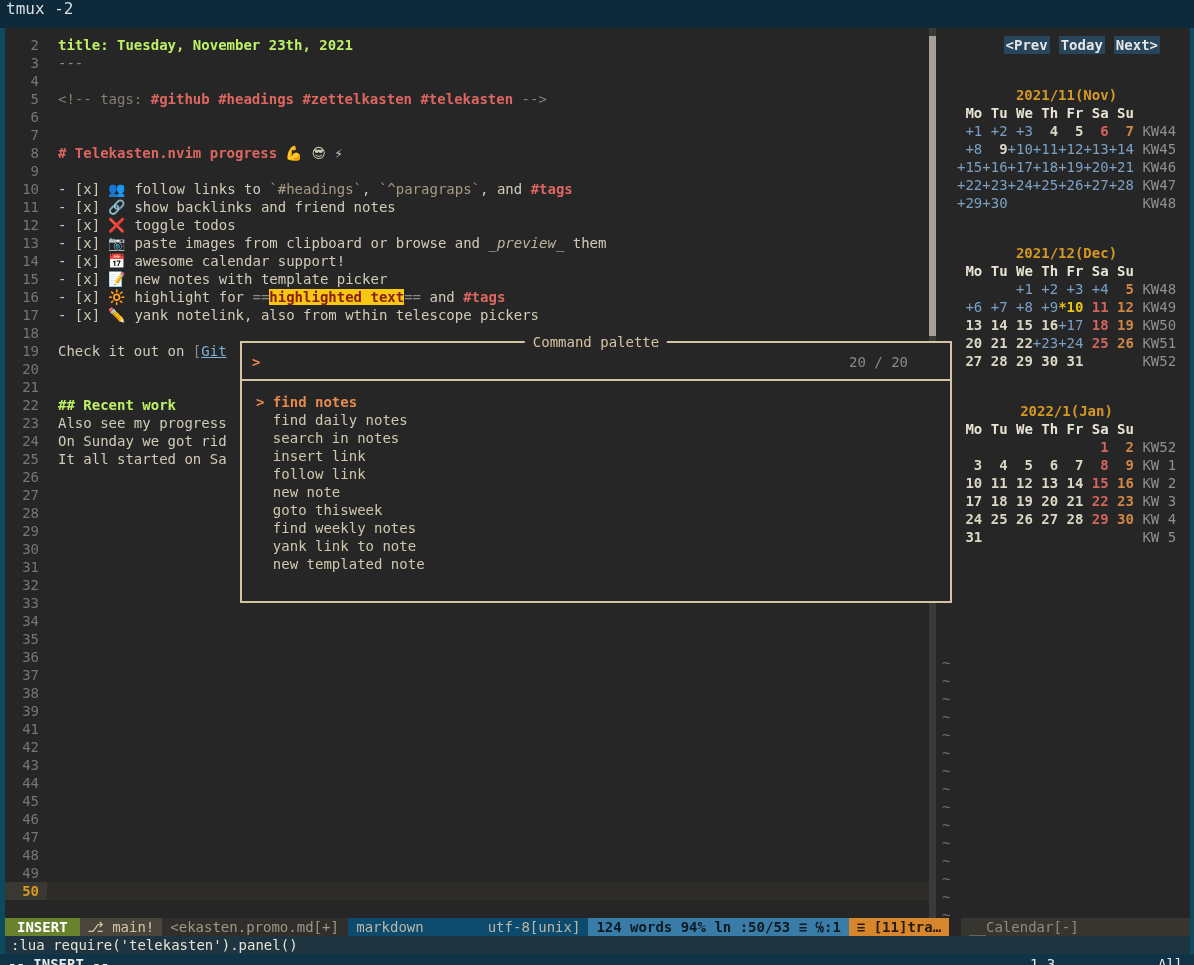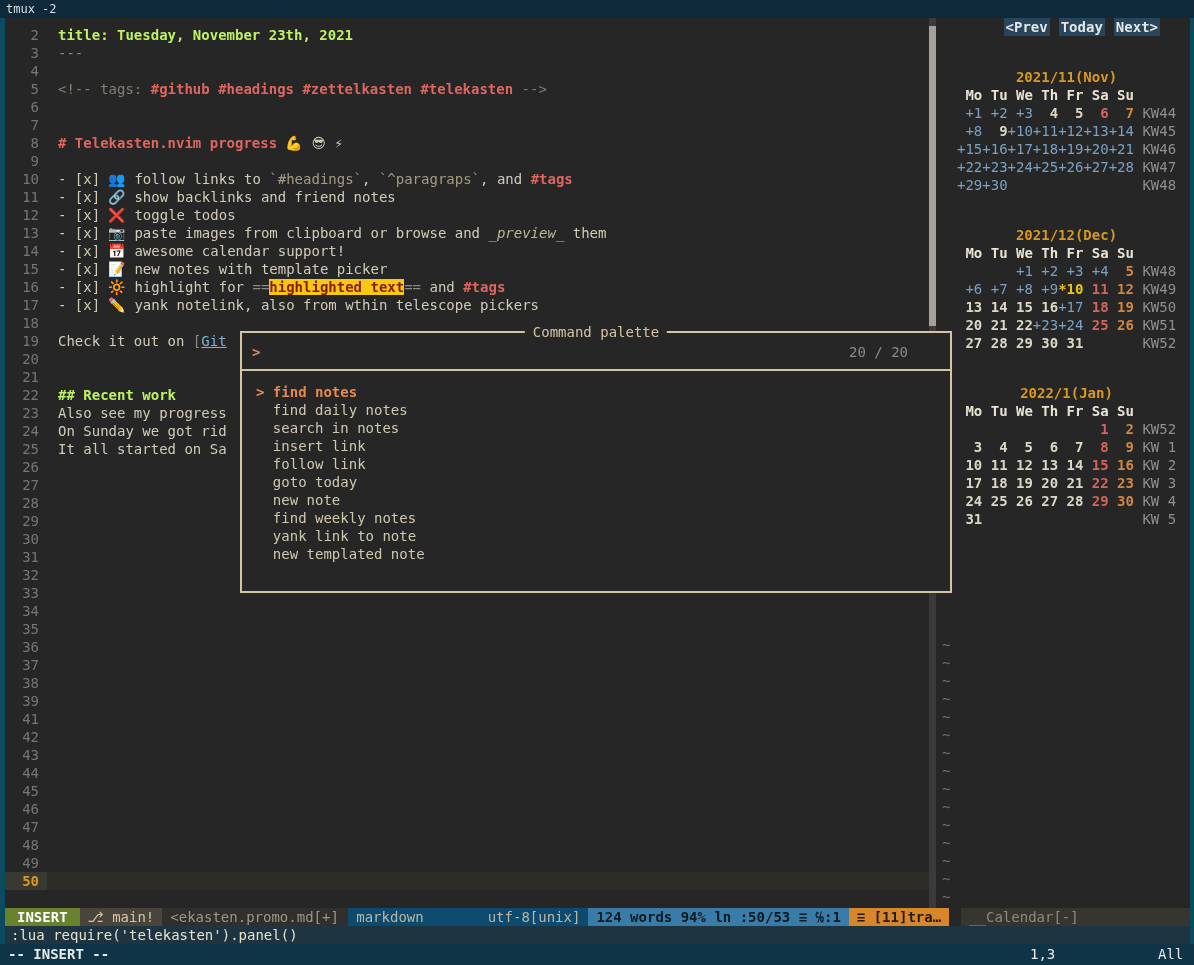--- a/index.html
+++ b/index.html
@@ -1,38 +1,38 @@
 <!DOCTYPE html>
 <html><head>
 <meta charset="utf-8">
 <style>
   *{margin:0;padding:0;box-sizing:border-box}
   html,body{width:1194px;height:965px;overflow:hidden}
   body{background:#262626;font-family:"DejaVu Sans Mono","DejaVu Sans",monospace;font-size:14px;color:#d2cbb8}
-  .titlebar{height:18px;background:#0e2a3a;color:#d8dee3;font-size:12px;line-height:18px;padding-left:6px}
+  .titlebar{height:28px;background:#0e2a3a;color:#d8dee3;font-size:16px;line-height:18px;padding-left:6px}
   .term{position:relative;height:926px;border-left:5px solid #0b4a5f;border-right:4px solid #0b4a5f;background:#262626}
   .workspace{position:relative;height:890px;padding-top:8px;overflow:hidden}
   .row{display:flex;height:18px;line-height:18px;width:924px}
   .row.cursorline{background:#2e2c28}
   .gutter{display:inline-block;width:42px;padding-right:8px;text-align:right;color:#767676;flex:none;white-space:pre}
   .cursorline .gutter{background:#3a3833;color:#d79921;font-weight:bold}
   .content{white-space:pre;margin-left:11px}
   .sg-fg{color:#d2cbb8}
   .sg-green{color:#bef264;font-weight:bold}
   .sg-red{color:#dd6660;font-weight:bold}
   .sg-gray{color:#8a8a8a}
   .sg-com{color:#857f72}
   .sg-code{color:#a89984}
   .sg-link{color:#7cb3d6;text-decoration:underline}
   .sg-ital{color:#bdb39a;font-style:italic}
   .sg-hl{background:#f5c912;color:#8b1a10;font-weight:bold}
   .sg-emoji{color:#d2cbb8}
   .separator{position:absolute;left:924px;top:0;bottom:0;width:7px;background:#3a3a3a}
   .separator .thumb{position:absolute;top:8px;left:0;width:7px;height:300px;background:#a6a099}
-  .calendar{position:absolute;left:934px;top:0;width:251px;height:920px;padding-top:0}
+  .calendar{position:absolute;left:934px;top:0;width:251px;height:920px;padding-top:8px}
   .cal-nav{display:flex;justify-content:flex-end;gap:9px;height:18px;line-height:18px;padding-right:30px}
   .cal-nav span{background:#27465c;color:#e6e6e6;padding:0 2px;font-weight:bold;cursor:pointer}
   .cal-month{margin-top:32px}
   .cal-title{height:18px;line-height:18px;margin-left:18px;width:219px;text-align:center;color:#d79921;font-weight:bold}
   .cal-row{display:flex;height:18px;line-height:18px;padding-left:18px}
   .cal-cell{display:inline-block;width:3ch;text-align:right;white-space:pre}
   .cal-cell.dow{color:#e8e3d3;font-weight:bold}
   .d-note{color:#7aa0c4}
   .d-day{color:#dcd7c4;font-weight:bold}
   .d-sat{color:#d4645e;font-weight:bold}
@@ -506,22 +506,22 @@
         <div class="palette-prompt">
           <span class="prompt-char">&gt;</span>
           <span class="palette-counter">20 / 20</span>
         </div>
         <div class="palette-list">
             <div class="palette-item selected"><span class="caret">&gt; </span><span>find notes</span></div>
             <div class="palette-item"><span class="caret">  </span><span>find daily notes</span></div>
             <div class="palette-item"><span class="caret">  </span><span>search in notes</span></div>
             <div class="palette-item"><span class="caret">  </span><span>insert link</span></div>
             <div class="palette-item"><span class="caret">  </span><span>follow link</span></div>
-            <div class="palette-item"><span class="caret">  </span><span>goto today</span></div>
             <div class="palette-item"><span class="caret">  </span><span>new note</span></div>
+            <div class="palette-item"><span class="caret">  </span><span>goto thisweek</span></div>
             <div class="palette-item"><span class="caret">  </span><span>find weekly notes</span></div>
             <div class="palette-item"><span class="caret">  </span><span>yank link to note</span></div>
             <div class="palette-item"><span class="caret">  </span><span>new templated note</span></div>
           </div>
       </div>
 
     </div>
 
     <div class="statusline">
       <span class="sl-seg sl-mode">INSERT</span>

